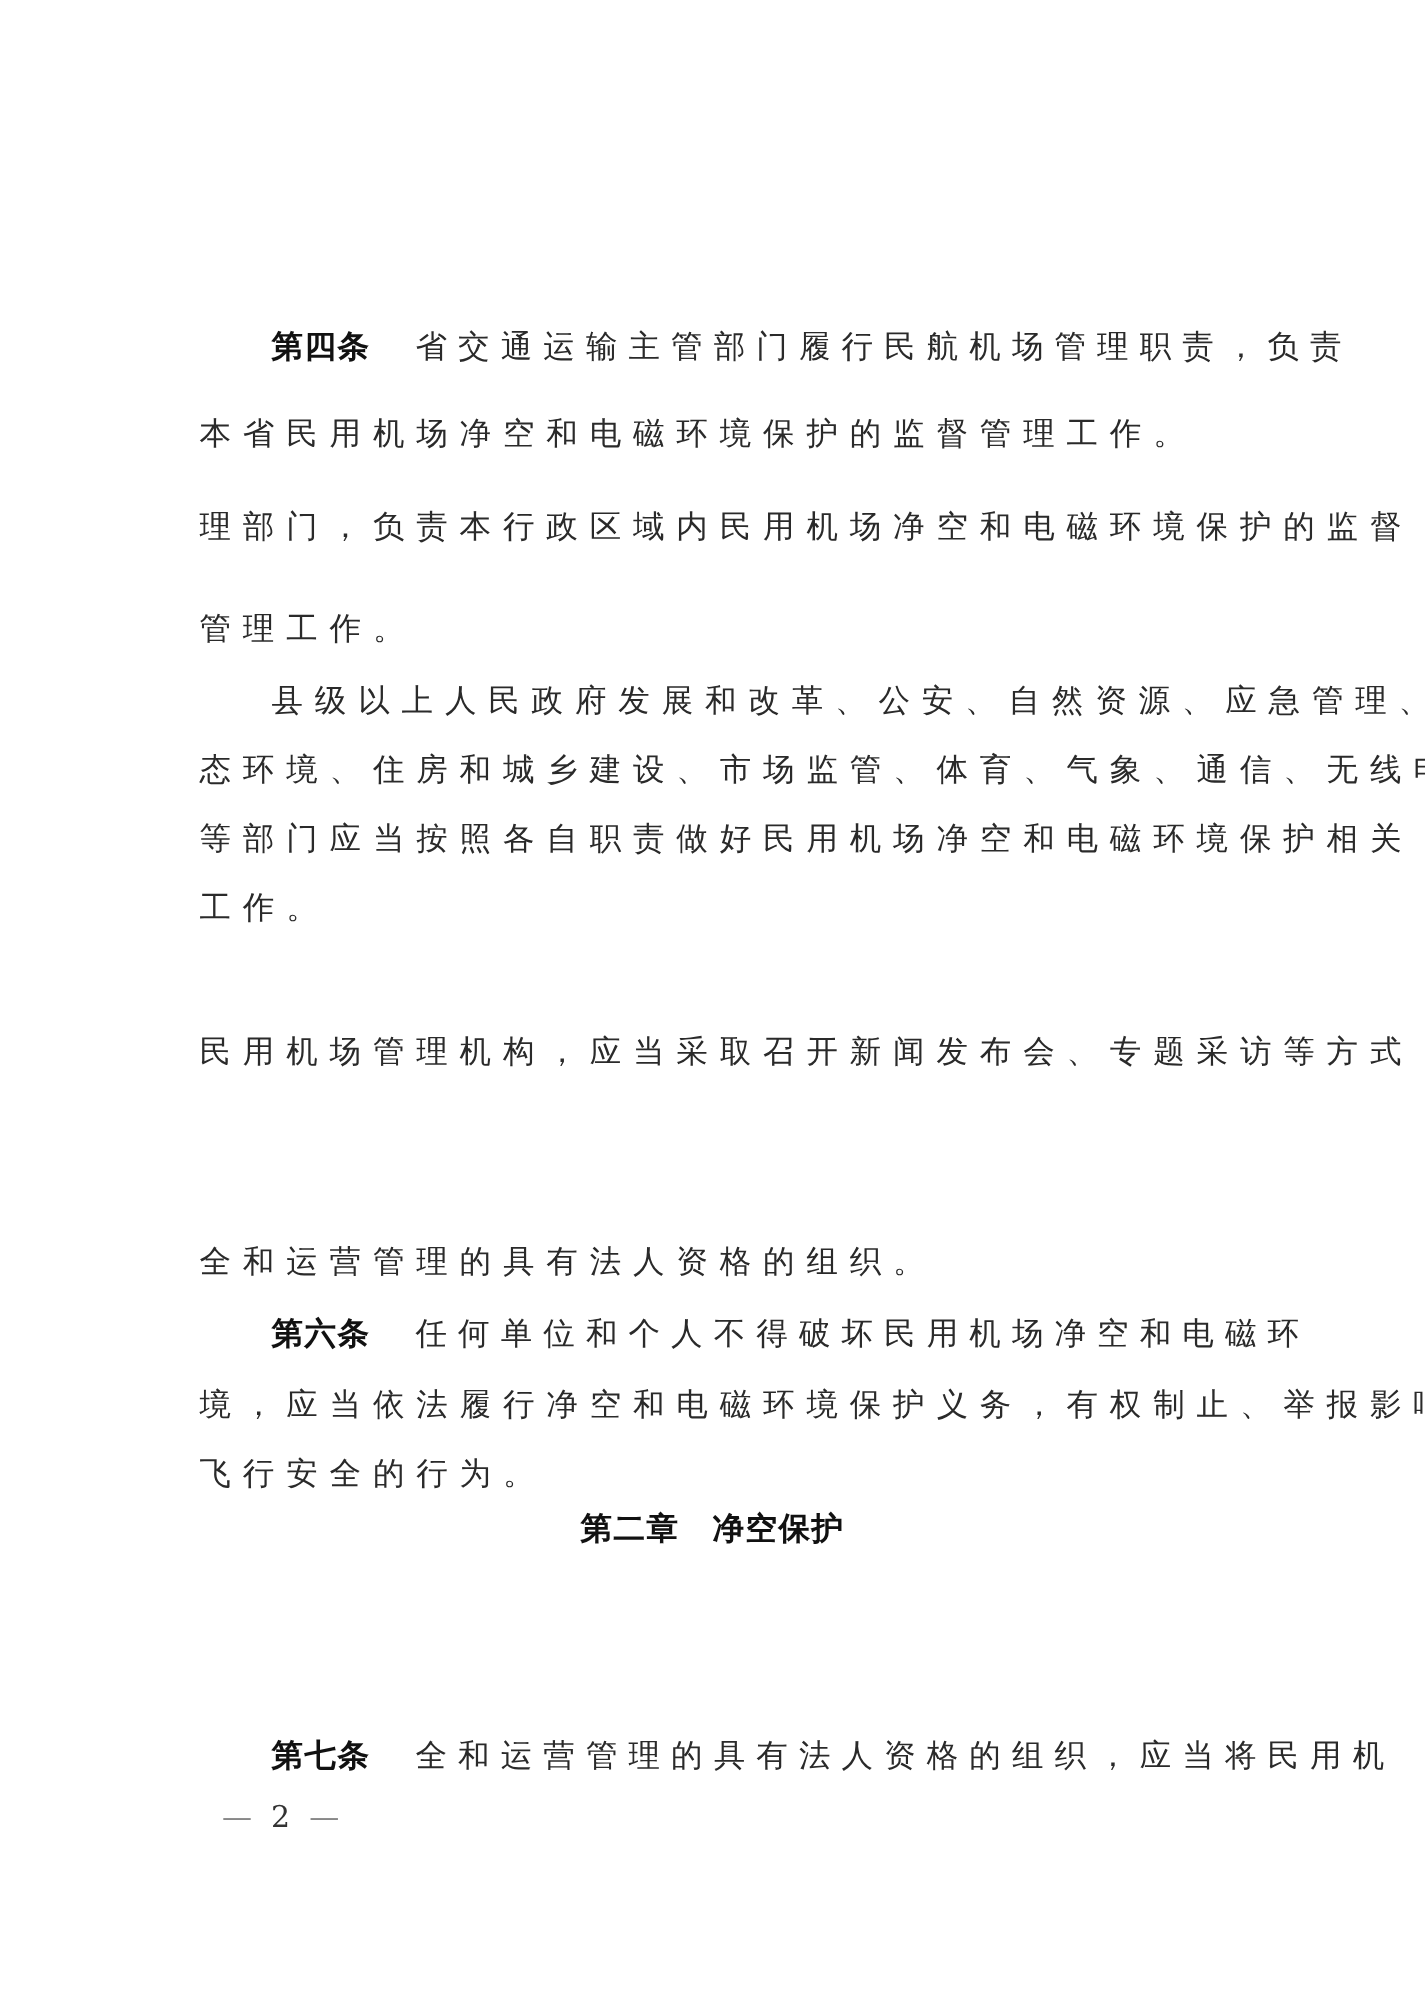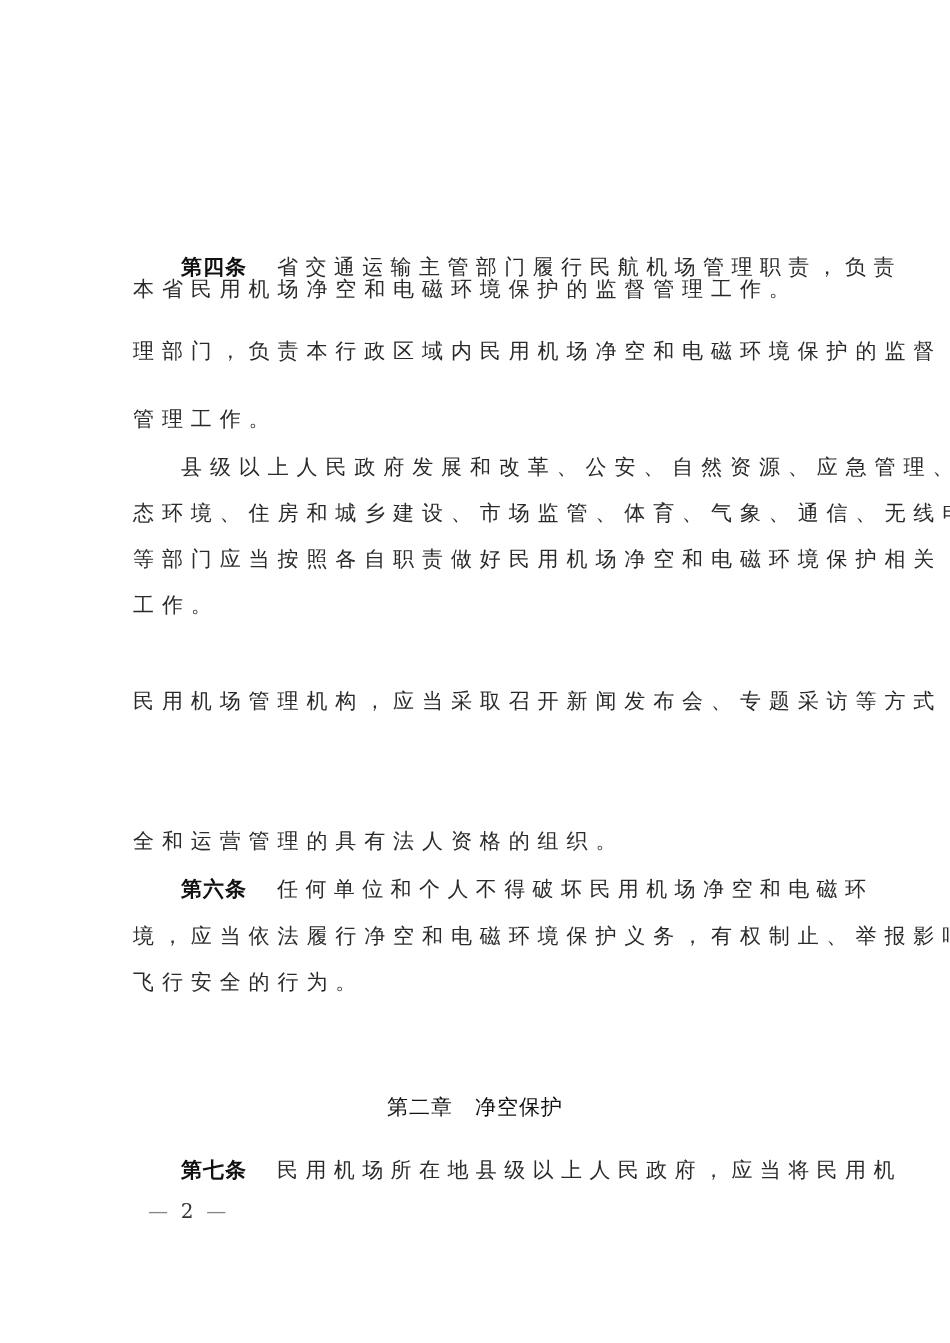--- a/index.html
+++ b/index.html
@@ -2,26 +2,26 @@
 <html><head>
 <meta charset="utf-8">
 <style>
   html, body { margin: 0; padding: 0; background: #ffffff; }
   body { width: 950px; height: 1343px; position: relative; overflow: hidden;
          font-family: "DejaVu Serif", "Liberation Serif", serif; color: #2a2a2a; }
   .page { position: absolute; left: 0; top: 0; width: 950px; height: 1343px; background: #fff; }
   .line { position: absolute; left: 133px; width: 688px; height: 30px;
           font-size: 21px; line-height: 30px; white-space: nowrap;
           letter-spacing: 7.9px; }
-  .line.justify { text-align: justify; text-align-last: justify; letter-spacing: 0; margin-top: 36px; }
+  .line.justify { text-align: justify; text-align-last: justify; letter-spacing: 0; }
   .indent { left: 181px; width: 640px; }
   .strong { font-family: "DejaVu Sans", "Liberation Sans", sans-serif; font-weight: bold; letter-spacing: 1px; color: #111; }
   .gap { display: inline-block; width: 30px; }
-  .chapter { position: absolute; left: 0; width: 950px; top: 1092px; text-align: center;
-             font-family: "DejaVu Sans", "Liberation Sans", sans-serif; font-weight: normal;
+  .chapter { position: absolute; left: 0; width: 950px; top: 1004px; text-align: center;
+             font-family: "DejaVu Sans", "Liberation Sans", sans-serif; font-weight: bold;
              font-size: 21px; line-height: 30px; color: #111; letter-spacing: 1px; }
   .pageno { position: absolute; left: 148px; top: 1198px; font-size: 20px; line-height: 26px; color: #333; }
   .pageno .dash { color: #888; letter-spacing: 0; }
 </style>
 </head>
 <body>
 
 <div class="page">
 
 
@@ -44,21 +44,21 @@
 
   <div class="line indent" style="top:874px">
     <span class="strong">第六条</span><span class="gap"></span><span style="letter-spacing:7.4px">任何单位和个人不得破坏民用机场净空和电磁环</span>
   </div>
   <div class="line" style="top:921px">境，应当依法履行净空和电磁环境保护义务，有权制止、举报影响</div>
   <div class="line" style="top:967px">飞行安全的行为。</div>
 
   <div class="chapter">第二章　净空保护</div>
 
   <div class="line indent" style="top:1155px">
-    <span class="strong">第七条</span><span class="gap"></span><span style="letter-spacing:7.4px">民用机场所在地县级以上人民政府，应当将民用机</span>
+    <span class="strong">第七条</span><span class="gap"></span><span style="letter-spacing:7.4px">全和运营管理的具有法人资格的组织，应当将民用机</span>
   </div>
 
   <div class="pageno">
     <span class="dash">—</span>
     &nbsp;<span>2</span>&nbsp;
     <span class="dash">—</span>
   </div>
 
 </div>
 

